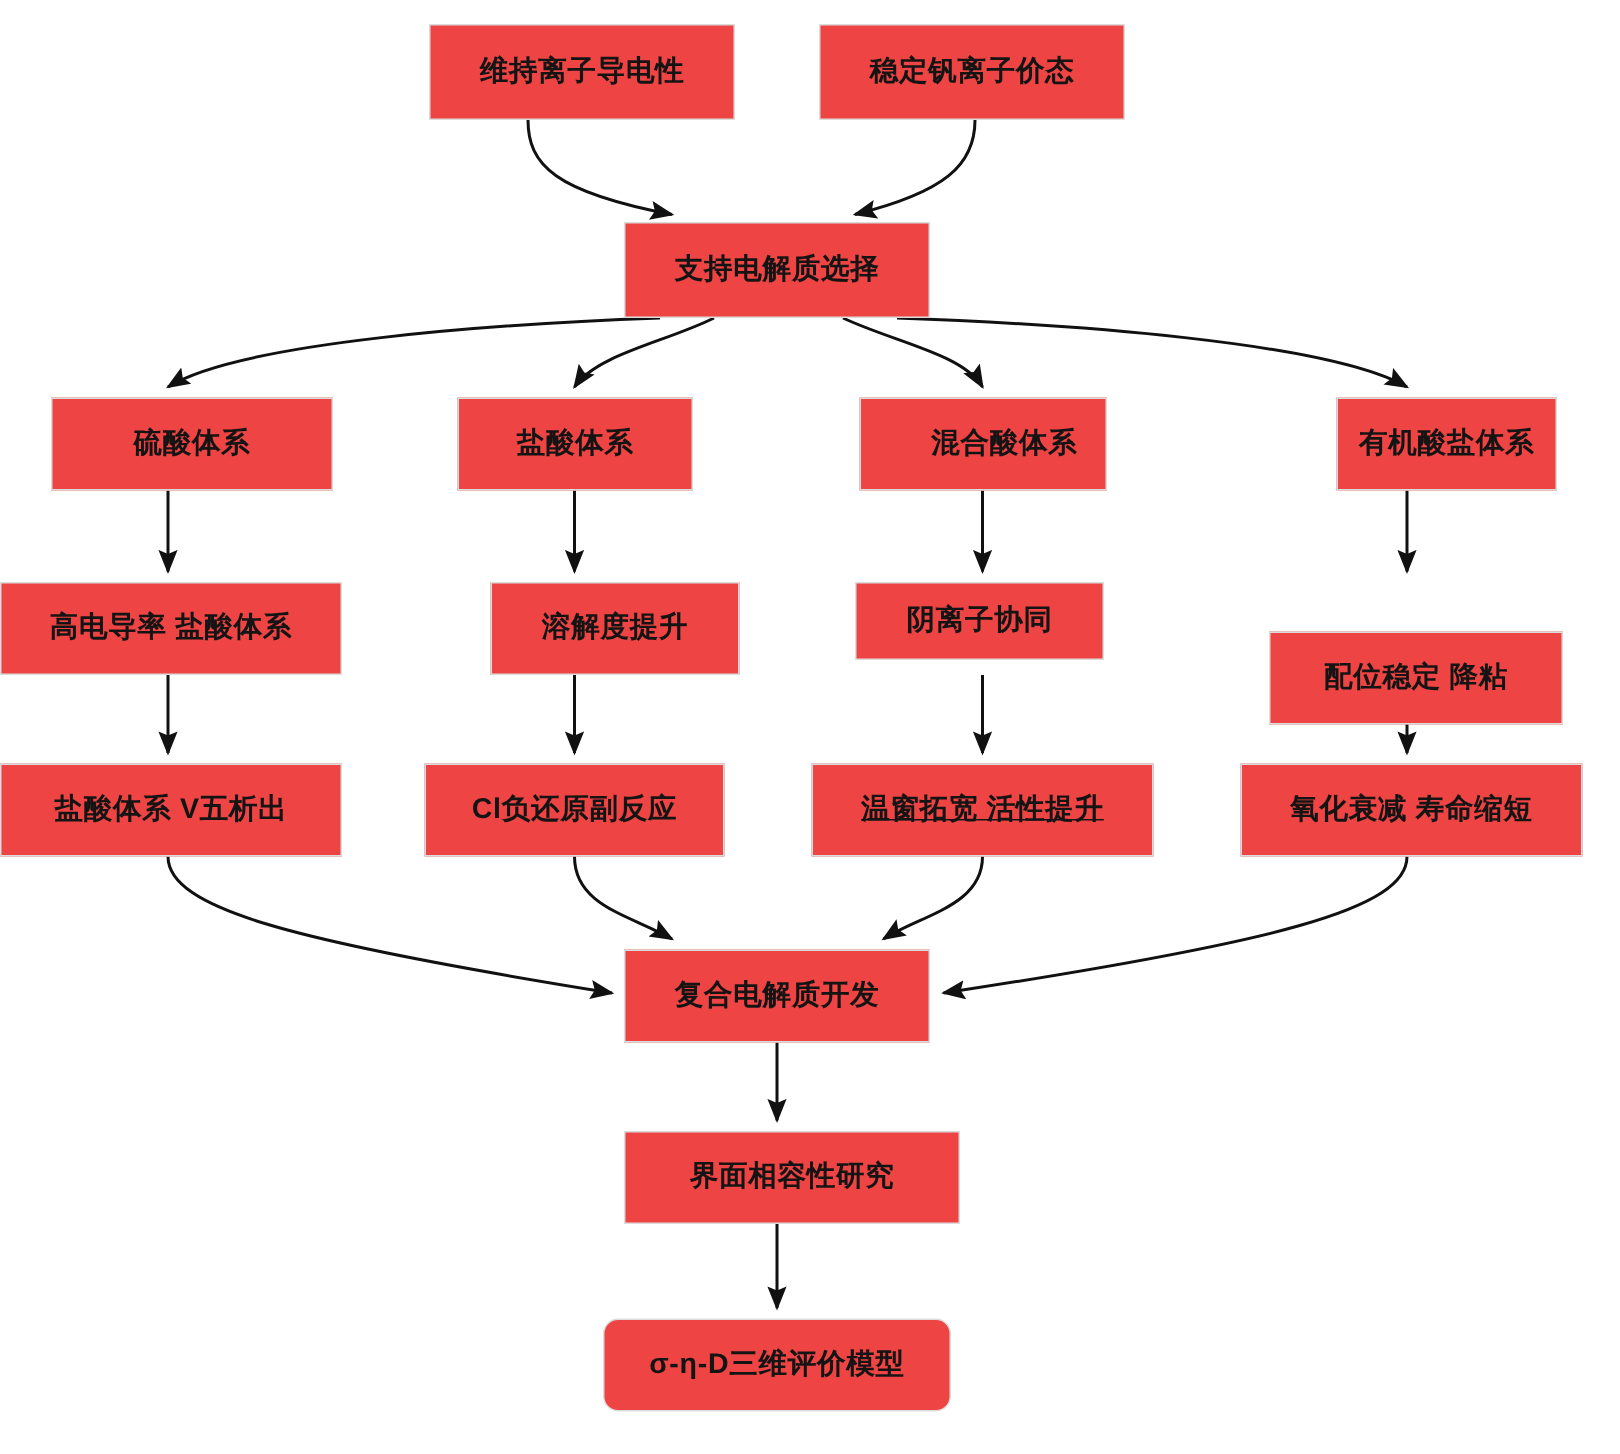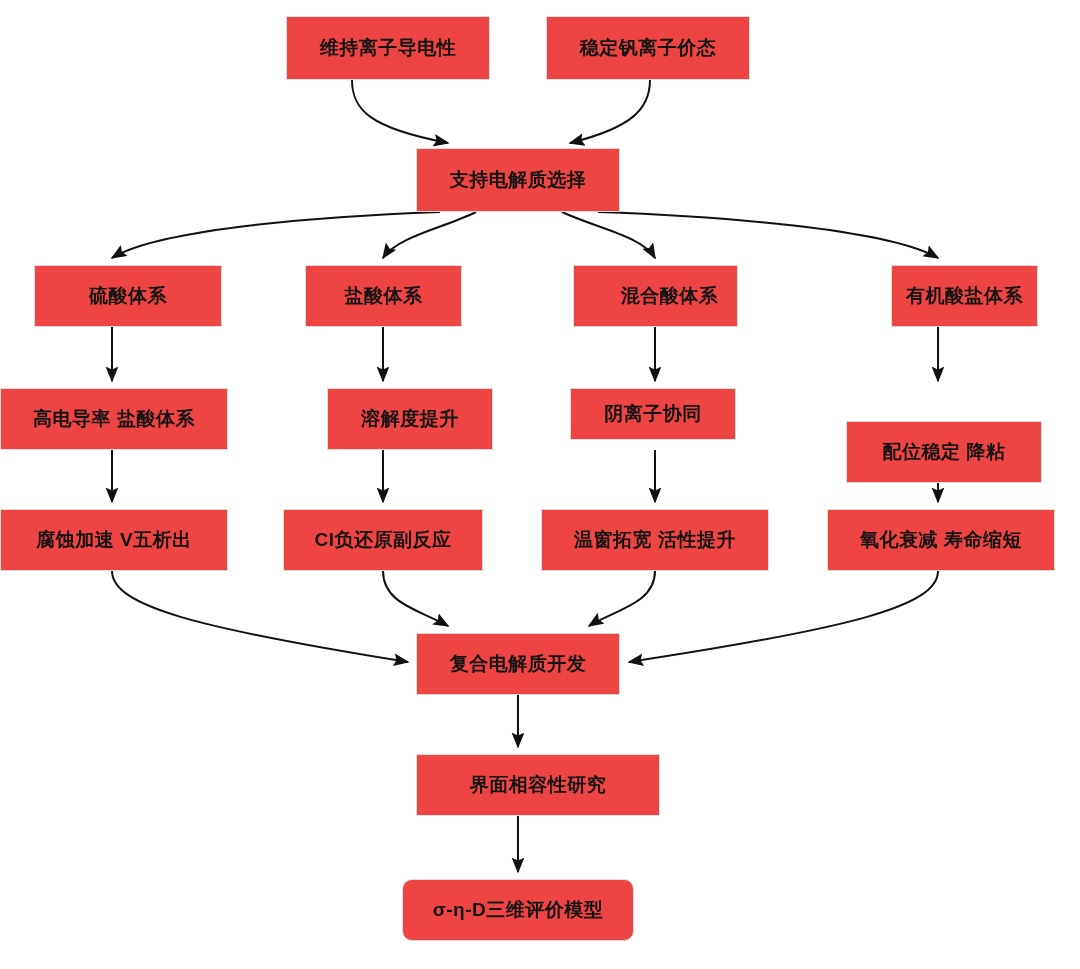--- a/index.html
+++ b/index.html
@@ -110,35 +110,35 @@
       <div class="node" style="left: 299px; top: 388px; width: 166px; height: 62px; margin-left: 28px;">
         <span class="node-label">溶解度提升</span>
       </div>
       <div class="node" style="left: 570px; top: 388px; width: 166px; height: 52px;">
         <span class="node-label">阴离子协同</span>
       </div>
       <div class="node" style="left: 846px; top: 388px; width: 196px; height: 62px; margin-top: 33px;">
         <span class="node-label">配位稳定 降粘</span>
       </div>
       <div class="node" style="left: 0px; top: 509px; width: 228px; height: 62px;">
-        <span class="node-label">腐蚀加速 V五析出</span>
+        <span class="node-label">盐酸体系 V五析出</span>
       </div>
       <div class="node" style="left: 283px; top: 509px; width: 200px; height: 62px;">
         <span class="node-label">Cl负还原副反应</span>
       </div>
-      <div class="node" style="left: 541px; top: 509px; width: 228px; height: 62px;">
+      <div class="node" style="left: 541px; top: 509px; width: 228px; height: 62px; text-decoration: underline;">
         <span class="node-label">温窗拓宽 活性提升</span>
       </div>
       <div class="node" style="left: 827px; top: 509px; width: 228px; height: 62px;">
         <span class="node-label">氧化衰减 寿命缩短</span>
       </div>
       <div class="node" style="left: 416px; top: 633px; width: 204px; height: 62px;">
         <span class="node-label">复合电解质开发</span>
       </div>
-      <div class="node" style="left: 416px; top: 754px; width: 244px; height: 62px;">
+      <div class="node" style="left: 416px; top: 754px; width: 224px; height: 62px;">
         <span class="node-label">界面相容性研究</span>
       </div>
       <div class="node" style="left: 402px; top: 879px; width: 232px; height: 62px; border-radius: 10px;">
         <span class="node-label">σ-η-D三维评价模型</span>
       </div>
     </div>
 
 </div>
 
 </body></html>

